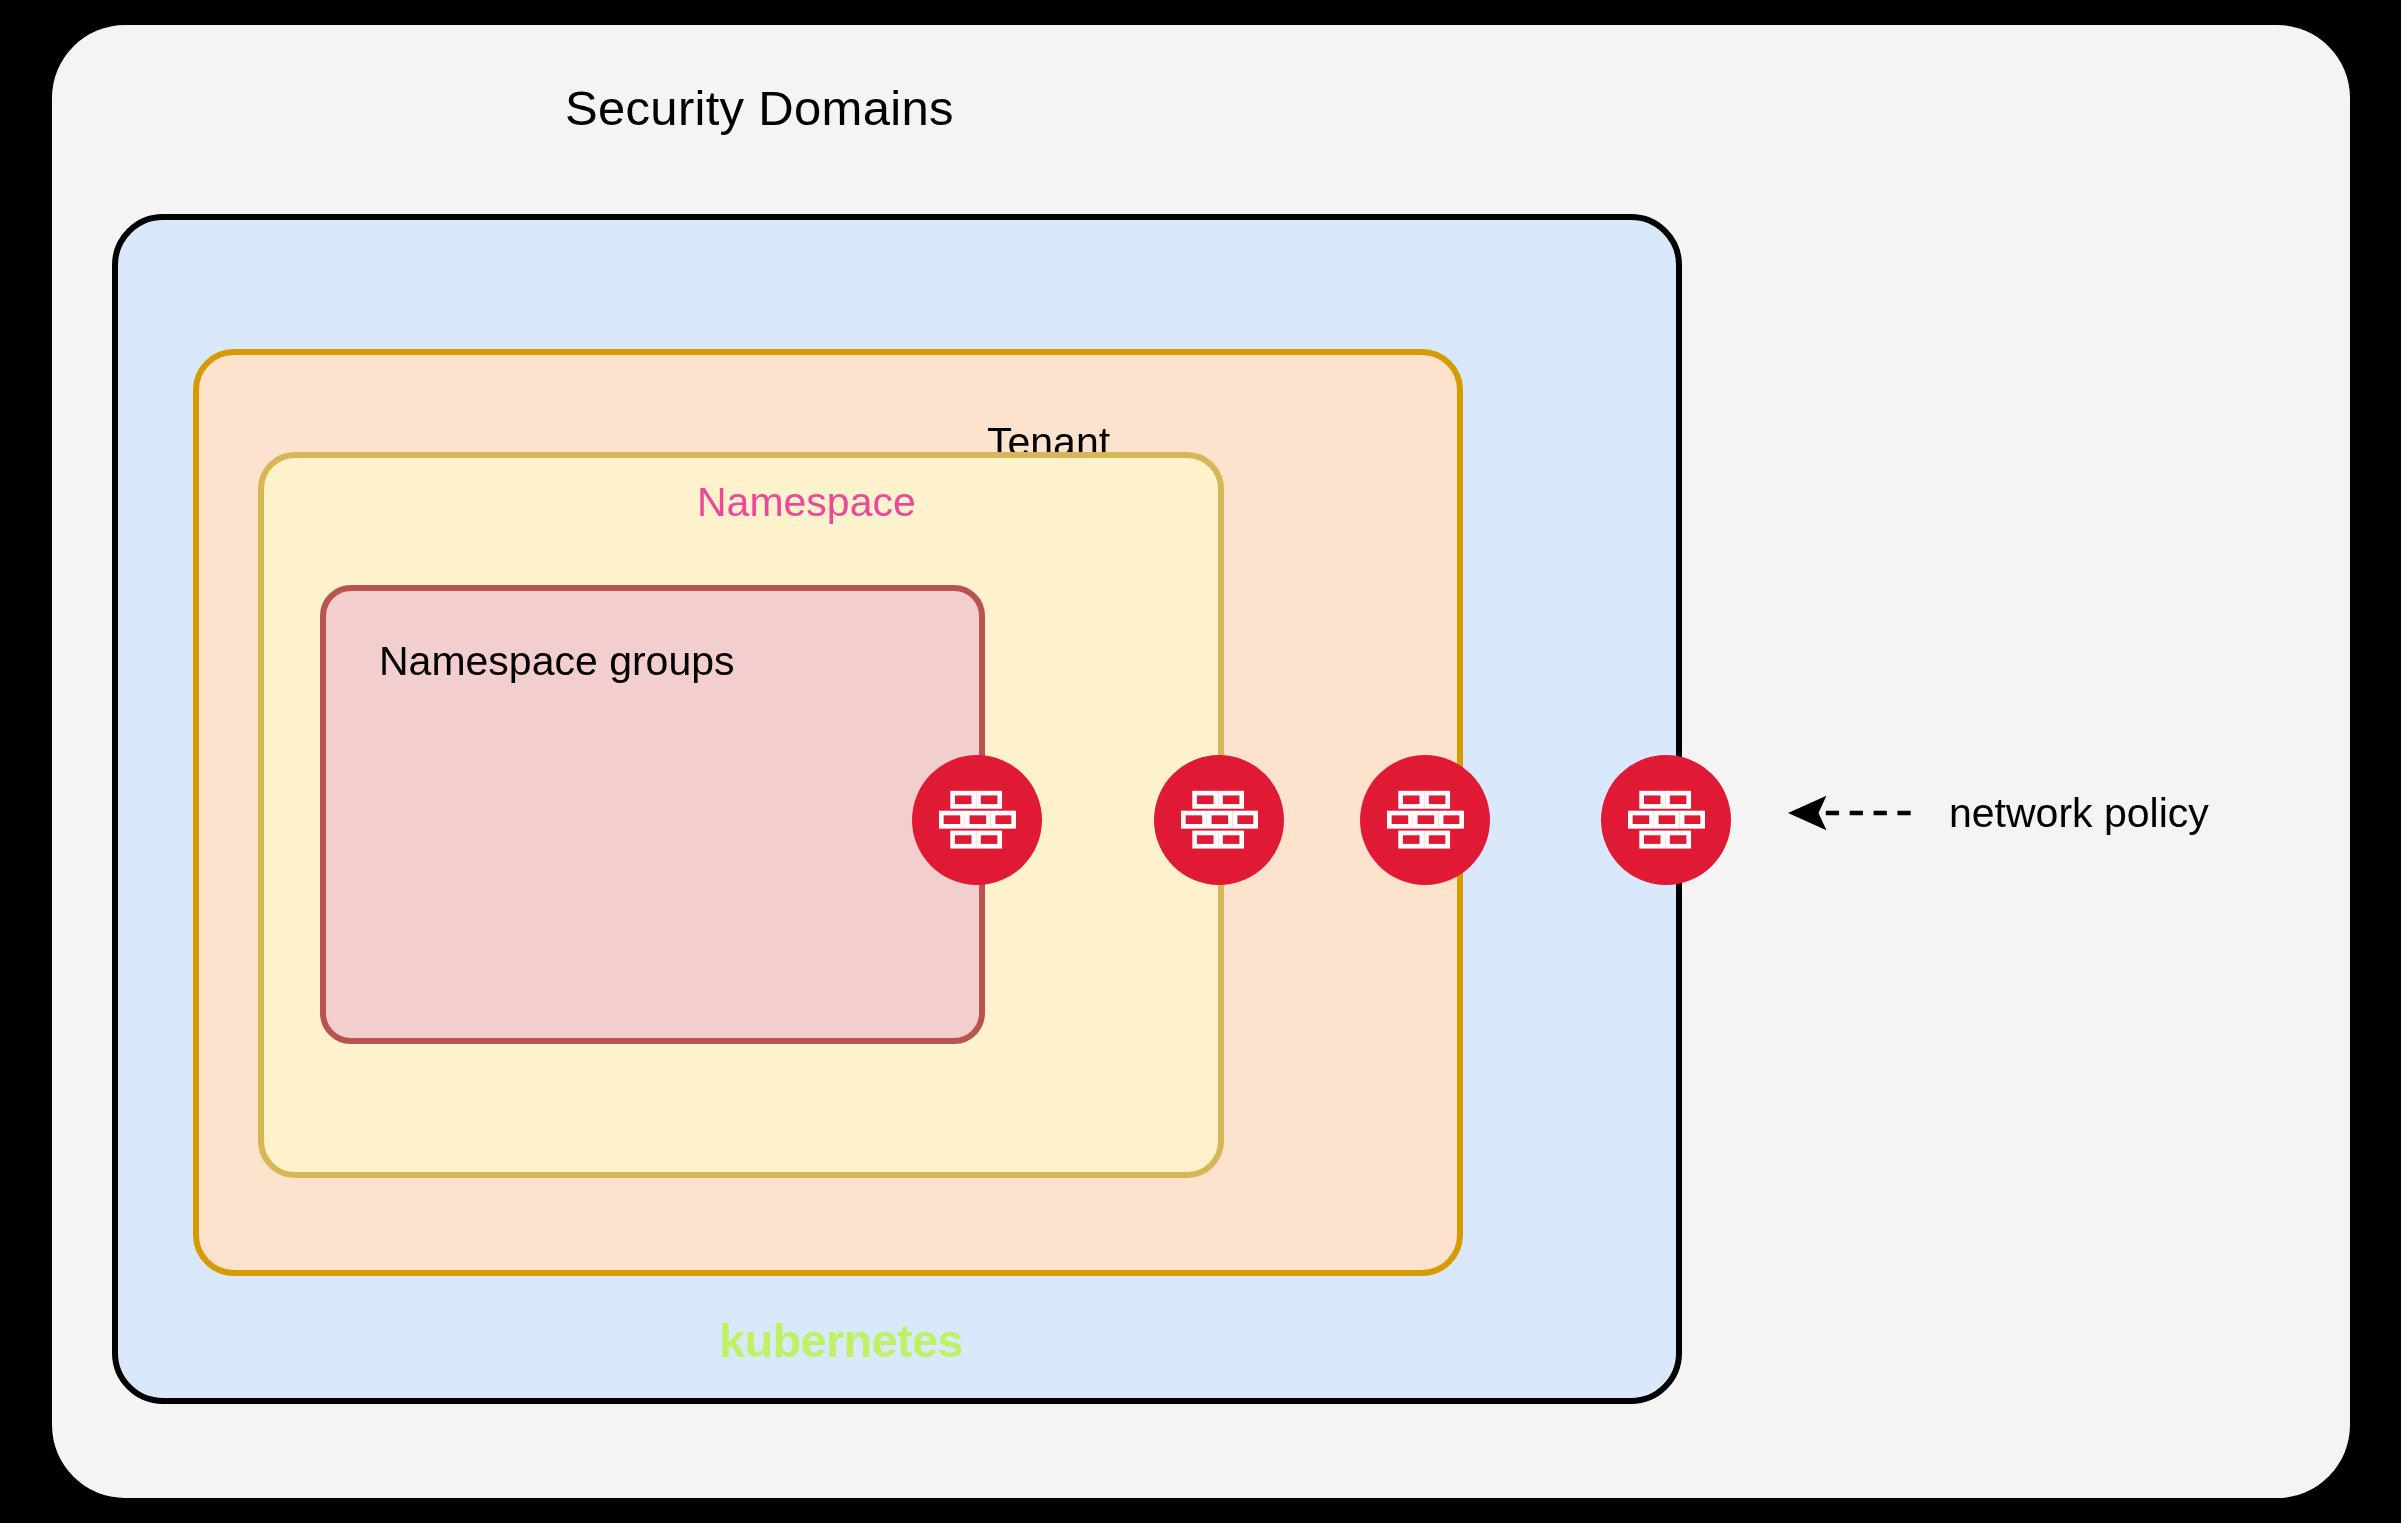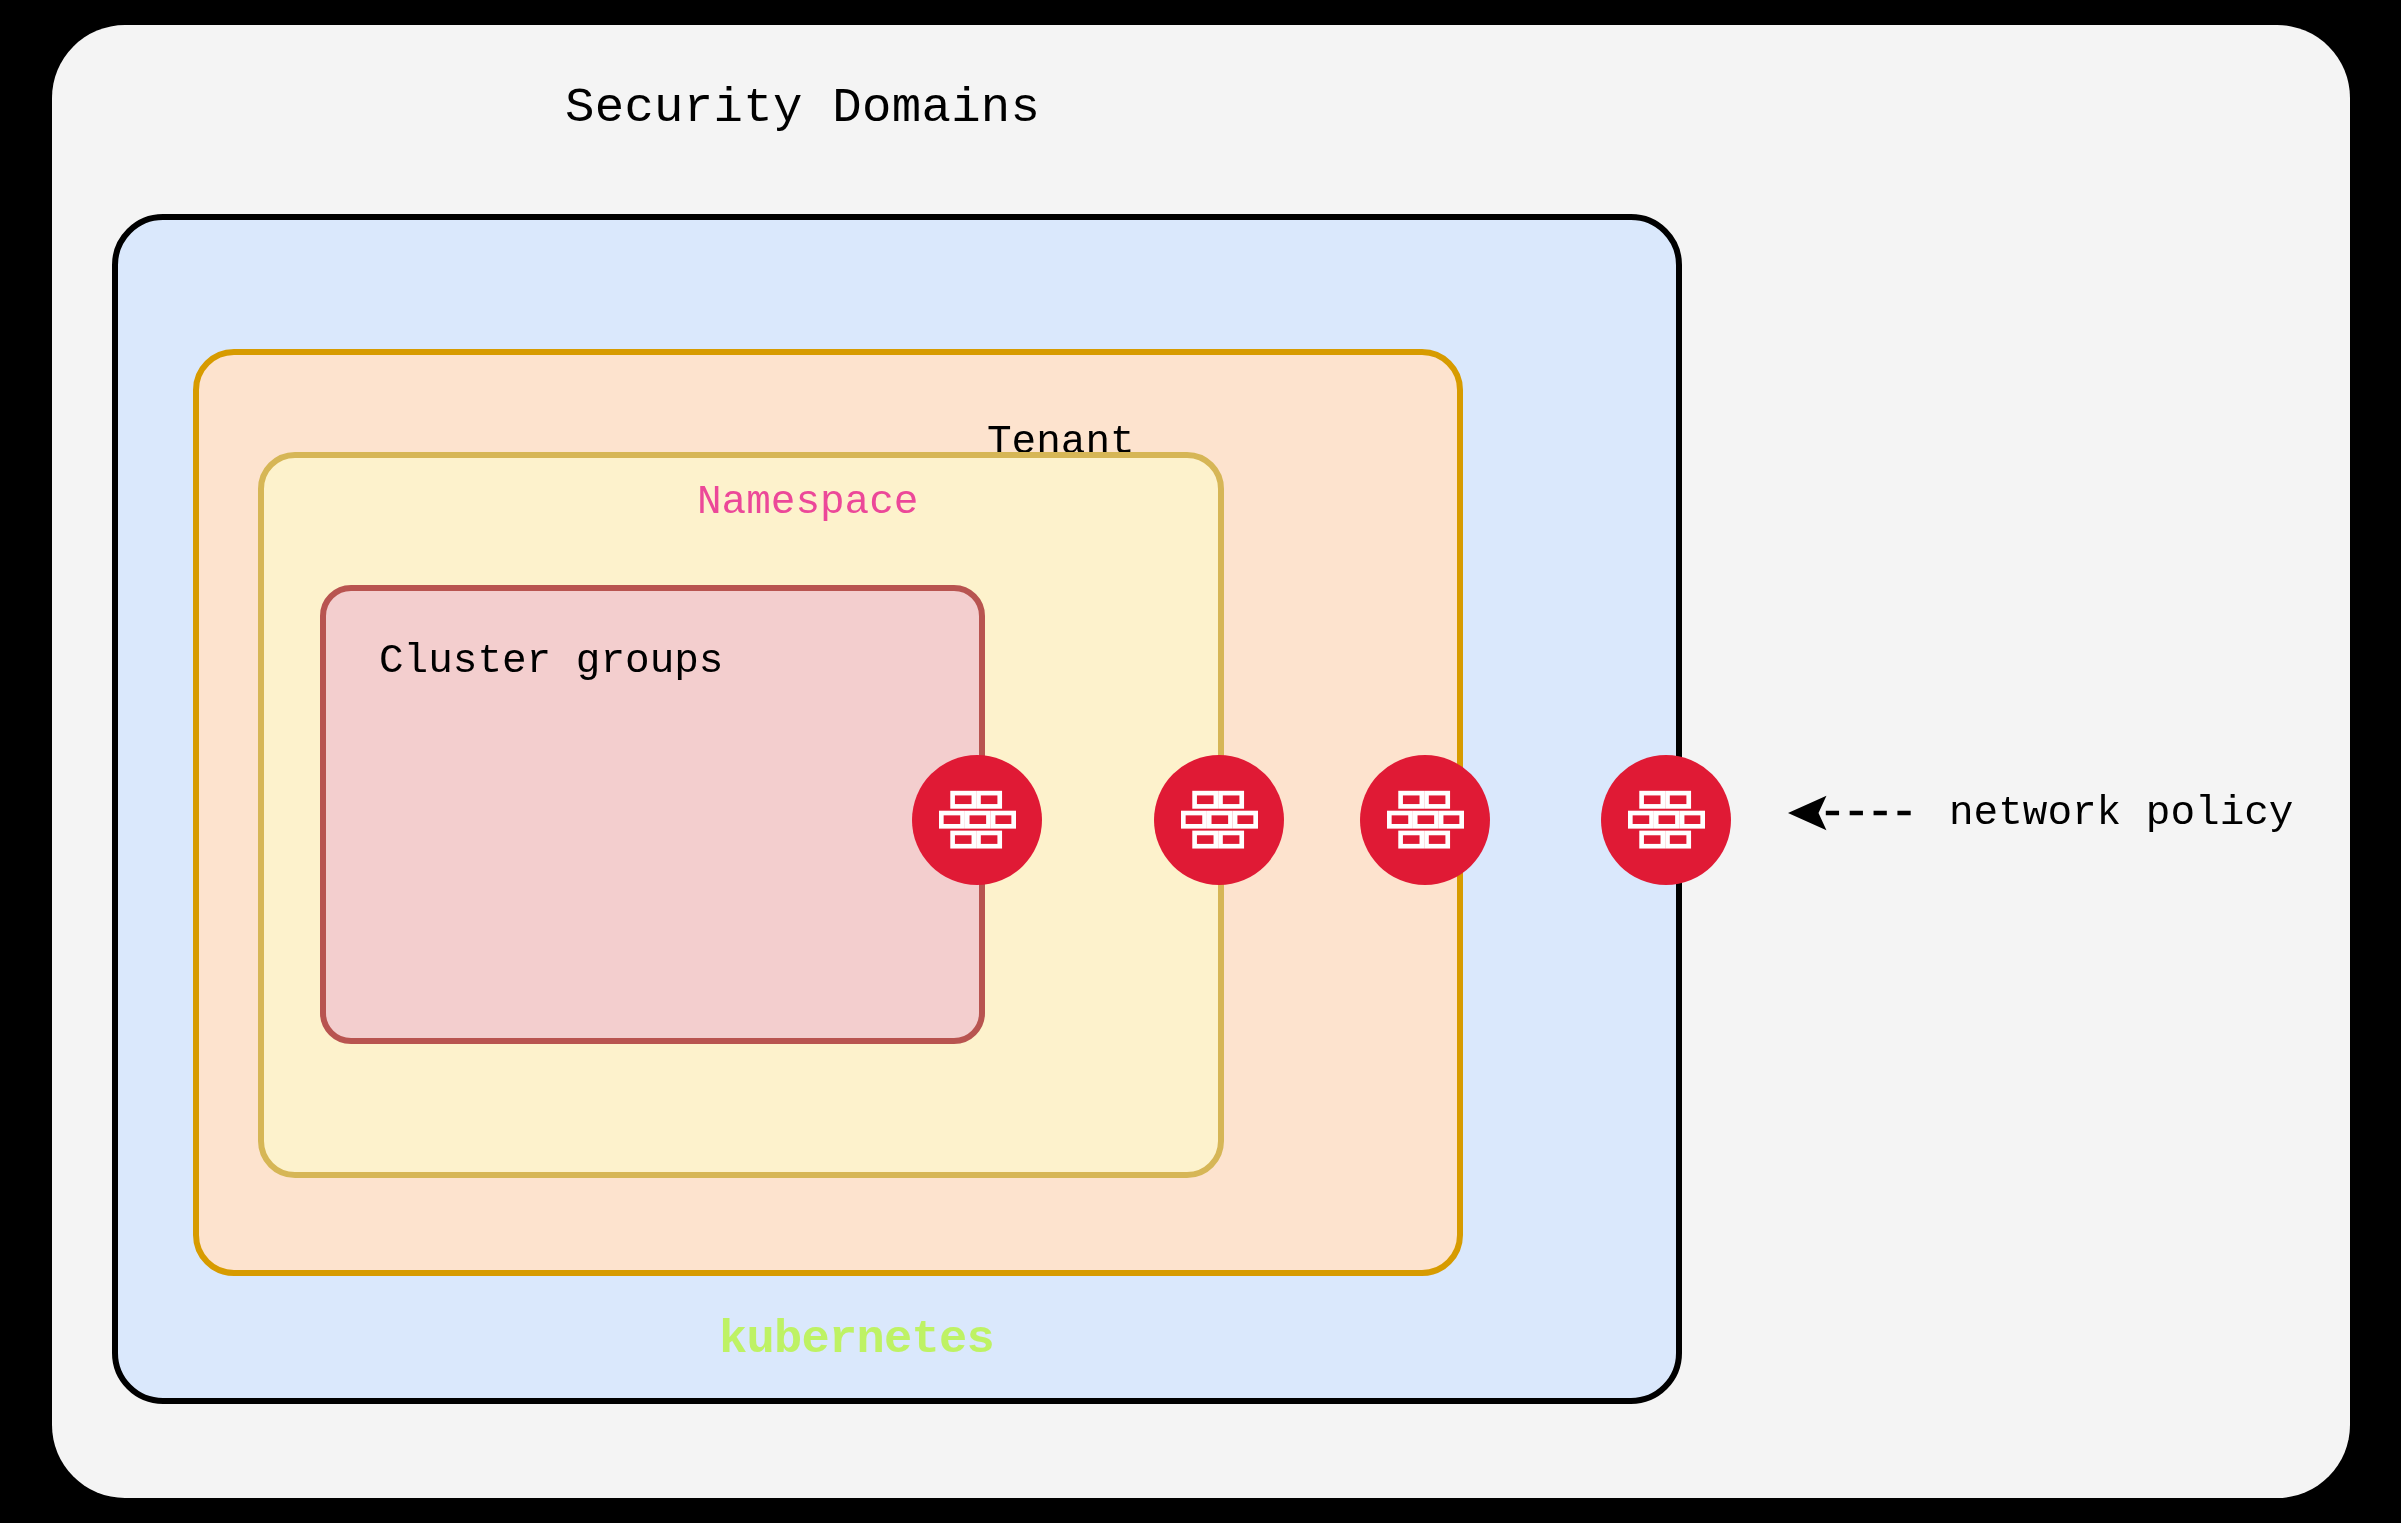--- a/index.html
+++ b/index.html
@@ -7,21 +7,21 @@
     margin: 0;
     padding: 0;
     background: #000000;
   }
   #stage {
     position: relative;
     width: 2401px;
     height: 1524px;
     background: #000000;
     overflow: hidden;
-    font-family: Liberation Mono, monospace;
+    font-family: Liberation Sans, sans-serif;
   }
 
   
   .panel-security {
     position: absolute;
     left: 52px;
     top: 25px;
     width: 2298px;
     height: 1473px;
     background: #f4f4f4;
@@ -174,21 +174,21 @@
 
   <div class="box-kubernetes"></div>
 
   <div class="box-tenant"></div>
   <div class="label-tenant">Tenant</div>
 
   <div class="box-namespace"></div>
   <div class="label-namespace">Namespace</div>
 
   <div class="box-endpoints"></div>
-  <div class="label-endpoints">Cluster groups</div>
+  <div class="label-endpoints">Namespace groups</div>
 
   <div class="firewall-badge" style="left:912px; top:755px;">
     <span>
       <svg width="77" height="60" viewBox="0 0 116 90" aria-hidden="true">
         <g fill="none" stroke="#ffffff" stroke-width="7">
           <rect x="20.5" y="4.5" width="32" height="20"></rect>
           <rect x="59.5" y="4.5" width="32" height="20"></rect>
           <rect x="3.5" y="34.5" width="32" height="20"></rect>
           <rect x="42.5" y="34.5" width="32" height="20"></rect>
           <rect x="81.5" y="34.5" width="31" height="20"></rect>

